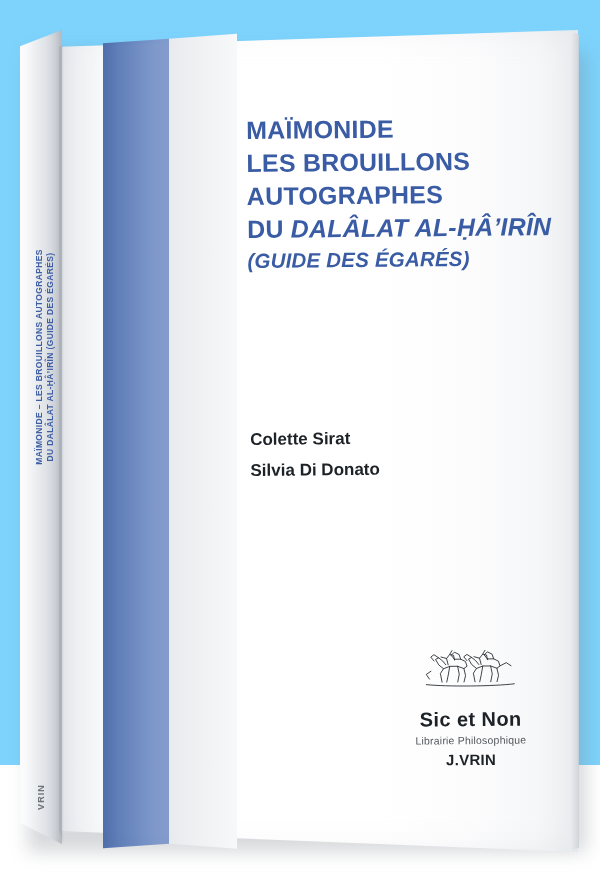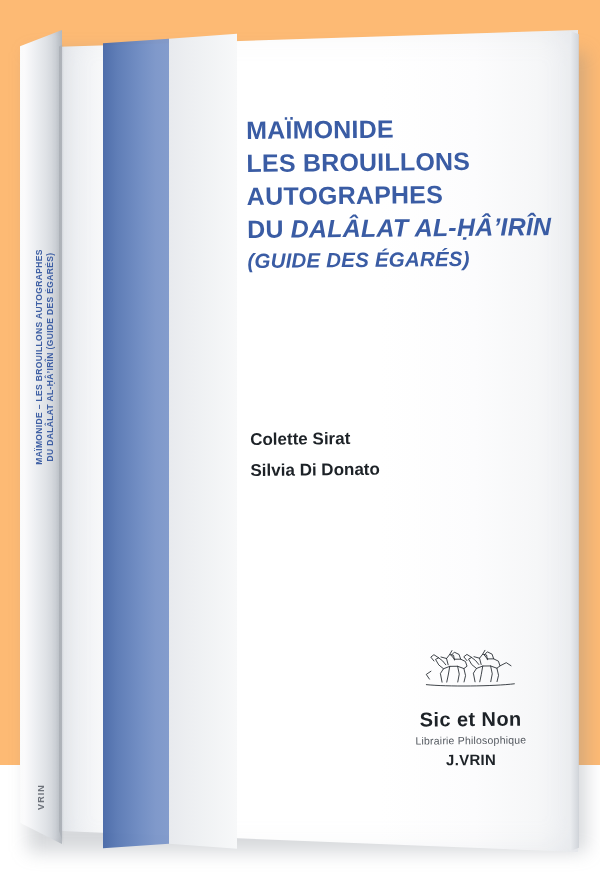--- a/index.html
+++ b/index.html
@@ -12,21 +12,21 @@
     height: 884px;
     font-family: "Liberation Sans", sans-serif;
     overflow: hidden;
   }
 
   
   #book-stage {
     position: relative;
     width: 600px;
     height: 765px;
-    background: #fdba74;
+    background: #7dd3fc;
   }
 
   
   .book-shadow {
     position: absolute;
     left: 28px;
     top: 52px;
     width: 558px;
     height: 800px;
     background: rgba(120,125,135,0.30);

